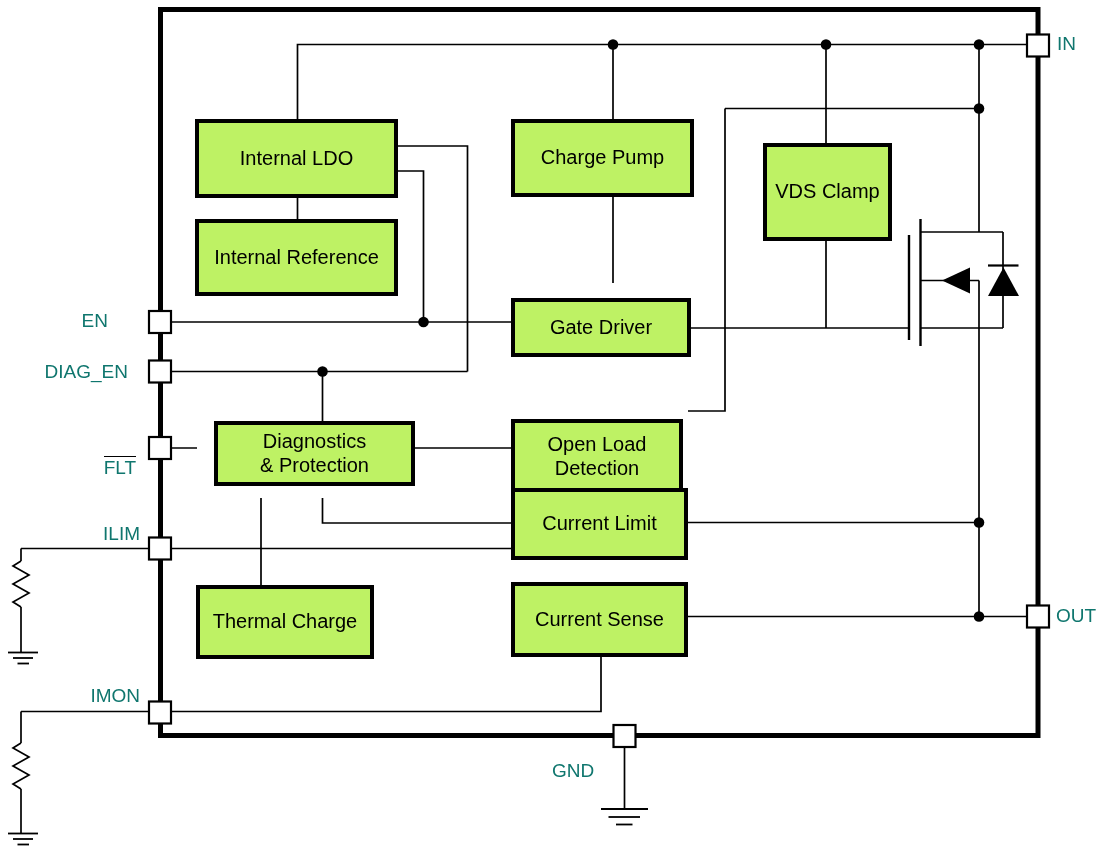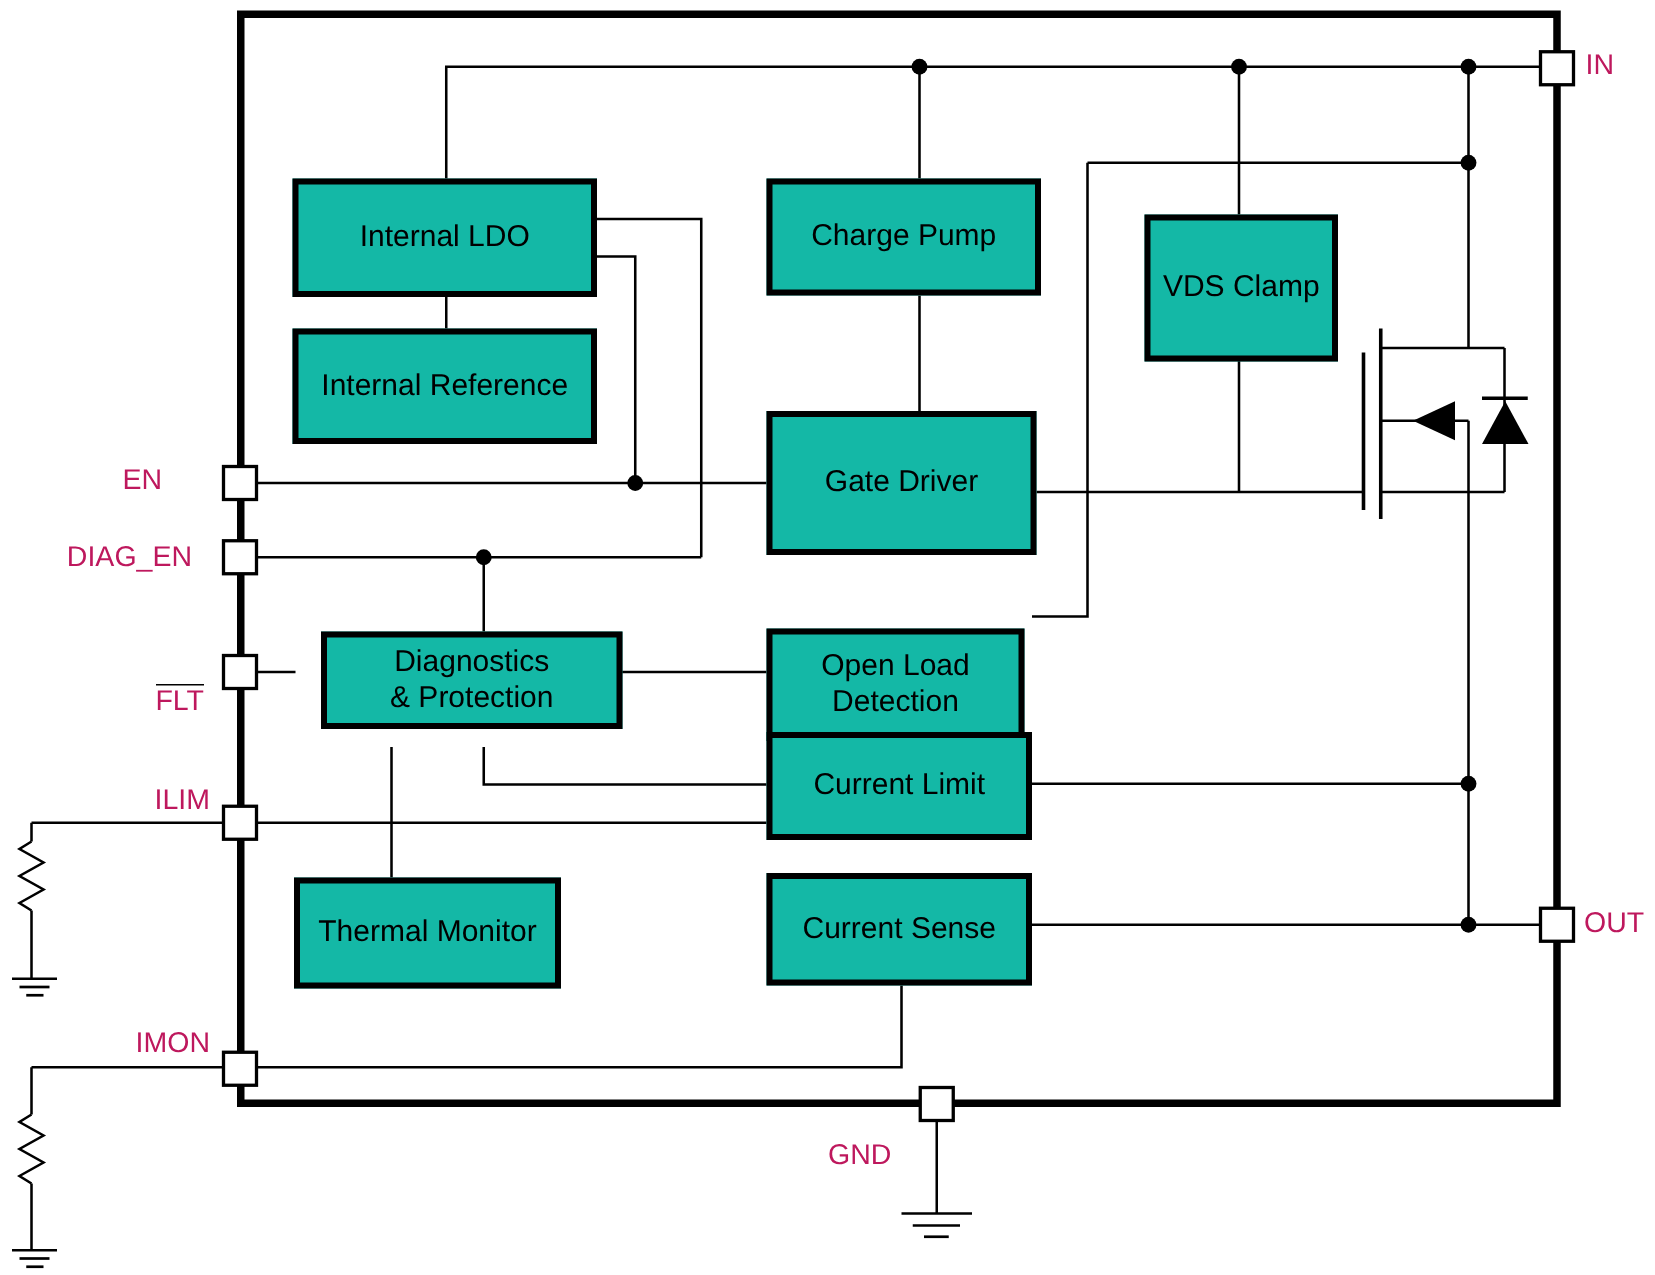--- a/index.html
+++ b/index.html
@@ -2,26 +2,26 @@
 <html><head>
 <meta charset="utf-8">
 <style>
   html,body{margin:0;padding:0;background:#fff;}
   #stage{
     position:relative;width:1103px;height:850px;background:#fff;
     font-family:"Liberation Sans",sans-serif;color:#000;overflow:hidden;
   }
   #stage svg{position:absolute;left:0;top:0;}
   .block{
-    position:absolute;box-sizing:border-box;border:4.5px solid #000;background:#14b8a6;
+    position:absolute;box-sizing:border-box;border:4.5px solid #000;background:#bef264;
     display:flex;align-items:center;justify-content:center;text-align:center;
     font-size:20px;line-height:1.18;white-space:pre-line;z-index:2;
   }
   .pinlabel{
-    position:absolute;font-size:19px;line-height:19px;color:#be185d;z-index:2;
+    position:absolute;font-size:19px;line-height:19px;color:#0f766e;z-index:2;
     white-space:nowrap;
   }
   .pinlabel.right-aligned{text-align:right;}
   .ovl{display:inline-block;border-top:1.8px solid #000;padding-top:1px;margin-top:23px;}
 </style>
 </head>
 <body>
 
 <div id="stage">
 
@@ -125,36 +125,36 @@
   </div>
   <div class="block" style="left:195px;top:219px;width:203px;height:77px">
     <span>Internal Reference</span>
   </div>
   <div class="block" style="left:511px;top:119px;width:183px;height:78px">
     <span>Charge Pump</span>
   </div>
   <div class="block" style="left:763px;top:143px;width:129px;height:98px">
     <span>VDS Clamp</span>
   </div>
-  <div class="block" style="left:511px;top:274px;width:180px;height:96px">
+  <div class="block" style="left:511px;top:298px;width:180px;height:59px">
     <span>Gate Driver</span>
   </div>
   <div class="block" style="left:511px;top:419px;width:172px;height:75px">
     <span>Open Load
 Detection</span>
   </div>
   <div class="block" style="left:214px;top:421px;width:201px;height:65px">
     <span>Diagnostics
 &amp; Protection</span>
   </div>
   <div class="block" style="left:511px;top:488px;width:177px;height:72px">
     <span>Current Limit</span>
   </div>
   <div class="block" style="left:196px;top:585px;width:178px;height:74px">
-    <span>Thermal Monitor</span>
+    <span>Thermal Charge</span>
   </div>
   <div class="block" style="left:511px;top:582px;width:177px;height:75px">
     <span>Current Sense</span>
   </div>
 
   <div class="pinlabel" style="left:1057px;top:34px">IN</div>
   <div class="pinlabel" style="left:1056px;top:606px">OUT</div>
   <div class="pinlabel right-aligned" style="right:995px;top:311px">EN</div>
   <div class="pinlabel right-aligned" style="right:975px;top:362px">DIAG_EN</div>
   <div class="pinlabel right-aligned" style="right:967px;top:433px">

